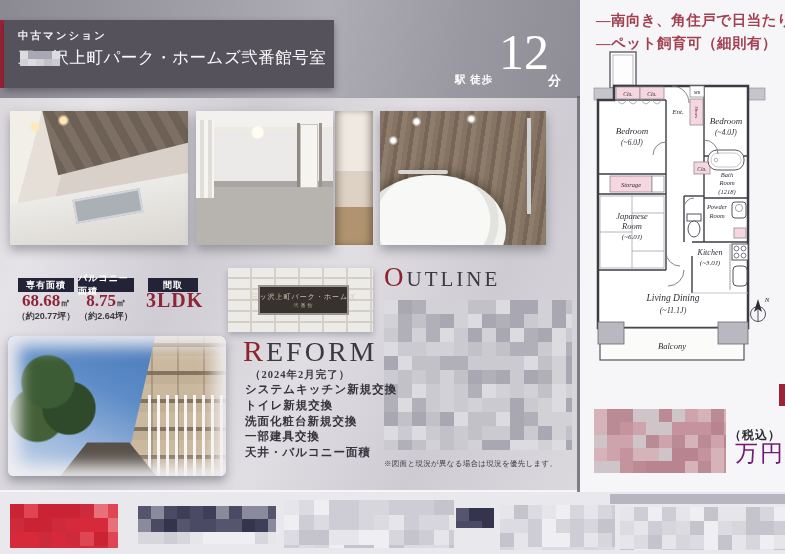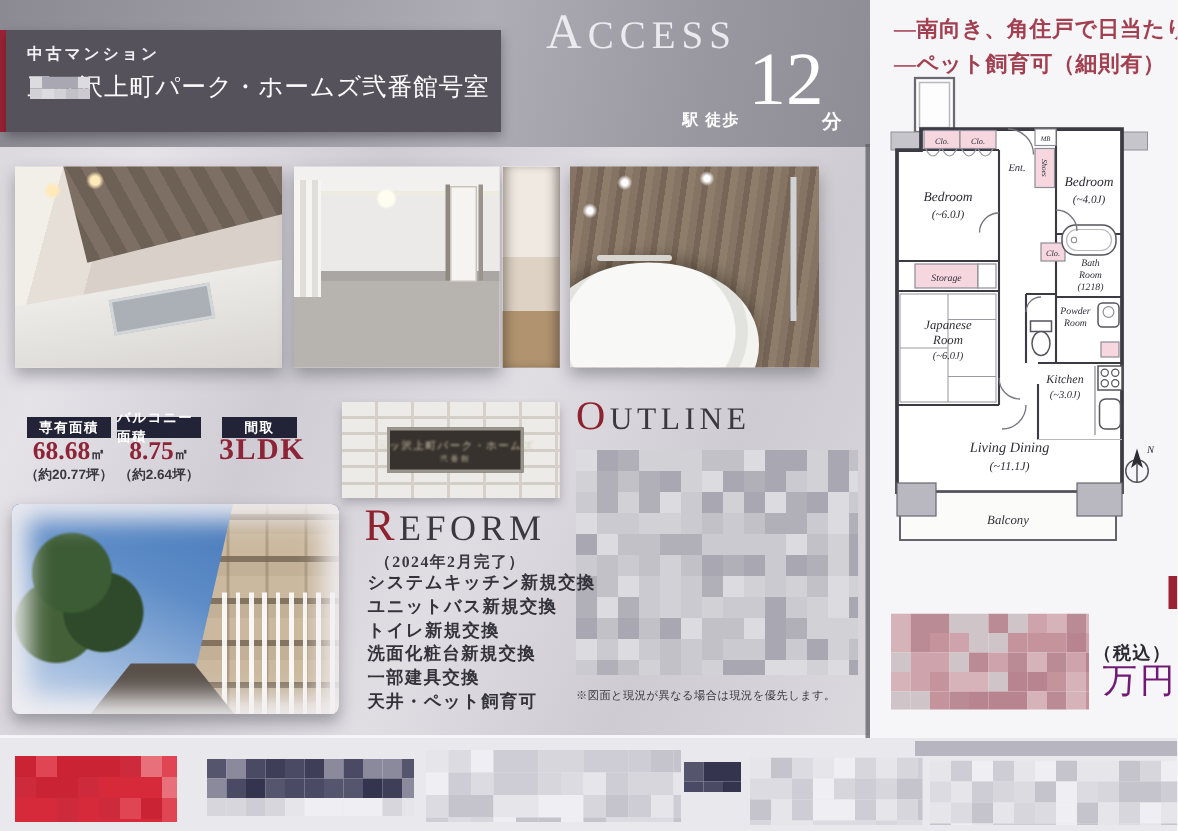--- a/index.html
+++ b/index.html
@@ -111,21 +111,21 @@
   #stat3-val{left:146px;width:54px;top:289px;font-size:20px;letter-spacing:1px;}
   .stat-tsubo{position:absolute;top:310px;color:#3a3940;font-size:9px;font-weight:bold;text-align:center;white-space:nowrap;}
   #stat1-tsubo{left:12px;width:68px;} #stat2-tsubo{left:72px;width:68px;}
 
   
   .sec-head{position:absolute;color:#3a3940;letter-spacing:3px;}
   .sec-head .initial{color:#8d2330;}
   #outline-head{left:384px;top:262px;}
   #outline-head .initial{font-size:27px;} #outline-head .rest{font-size:21px;}
   #reform-head{left:243px;top:334px;}
-  #reform-head .initial{font-size:30px;} #reform-head .rest{font-size:24px;}
+  #reform-head .initial{font-size:30px;} #reform-head .rest{font-size:28px;}
   #reform-date{left:250px;top:368px;font-size:10.5px;font-weight:bold;color:#3a3940;letter-spacing:1px;}
   #reform-list{left:245px;top:382px;margin:0;padding:0;list-style:none;
     font-size:11.5px;font-weight:bold;color:#34333b;line-height:15.8px;letter-spacing:1px;white-space:nowrap;}
   #footnote{left:384px;top:459px;font-size:7.5px;color:#3a3940;letter-spacing:.3px;}
 
   
   .mosaic{position:absolute;overflow:hidden;}
   .mosaic i{display:block;}
   #outline-mosaic{left:384px;top:300px;width:188px;height:150px;}
   #price-mosaic{left:594px;top:409px;width:132px;height:64px;}
@@ -175,23 +175,20 @@
           <i style="position:absolute;left:0px;top:8px;width:8px;height:8px;background:#d2d1d6"></i>
           <i style="position:absolute;left:8px;top:8px;width:8px;height:8px;background:#dcdbe0"></i>
           <i style="position:absolute;left:16px;top:8px;width:8px;height:8px;background:#d2d1d6"></i>
           <i style="position:absolute;left:24px;top:8px;width:8px;height:8px;background:#c2c1c8"></i>
           <i style="position:absolute;left:32px;top:8px;width:8px;height:8px;background:#cbcad0"></i>
         </span>
       <span>号室</span>
     </div>
   </div>
 
-  <div class="abs" id="access-head">
-    <span class="initial">A</span><span class="rest">CCESS</span>
-  </div>
   <div class="abs" id="access-walk">駅 徒歩</div>
   <div class="abs" id="access-min">12</div>
   <div class="abs" id="access-unit">分</div>
 
   <div class="abs" id="features">
     <div>―南向き、角住戸で日当たり良好</div>
     <div>―ペット飼育可（細則有）</div>
   </div>
 
   <div class="photo" id="ph-kitchen">
@@ -399,25 +396,24 @@
       <i style="position:absolute;left:168px;top:140px;width:14px;height:14px;background:#dcdbe0"></i>
       <i style="position:absolute;left:182px;top:140px;width:14px;height:14px;background:#a9a8b2"></i>
     </div>
 
   <div class="sec-head" id="reform-head">
     <span class="initial">R</span><span class="rest">EFORM</span>
   </div>
   <div class="abs" id="reform-date">（2024年2月完了）</div>
   <ul class="abs" id="reform-list">
     <li>システムキッチン新規交換</li>
-    <li>ユニットバス新規交換</li>
     <li>トイレ新規交換</li>
     <li>洗面化粧台新規交換</li>
     <li>一部建具交換</li>
-    <li>天井・ペット飼育可</li>
+    <li>天井・バルコニー面積</li>
   </ul>
 
   <div class="abs" id="footnote">※図面と現況が異なる場合は現況を優先します。</div>
 
   <svg class="abs" id="floorplan" viewBox="0 0 200 332">
 
     <rect x="24" y="6" width="26" height="36" fill="#fdfdfd" stroke="#6a6870" stroke-width="1.5"></rect>
     <rect x="27" y="9" width="20" height="30" fill="none" stroke="#b9b8bf" stroke-width="1"></rect>
     <rect x="8" y="42" width="44" height="12" fill="#c6c5cc" stroke="#8a8890" stroke-width=".6"></rect>
     <rect x="162" y="42" width="17" height="12" fill="#c6c5cc" stroke="#8a8890" stroke-width=".6"></rect>

